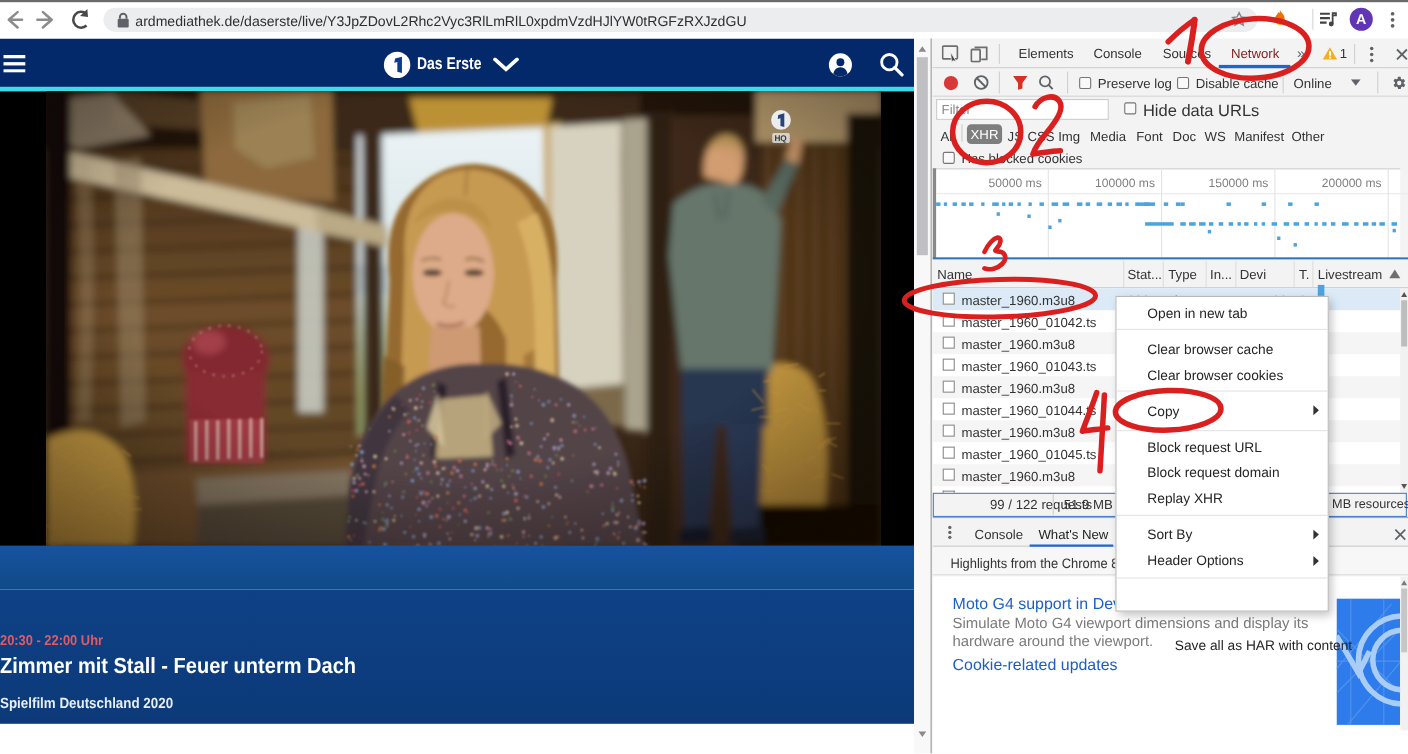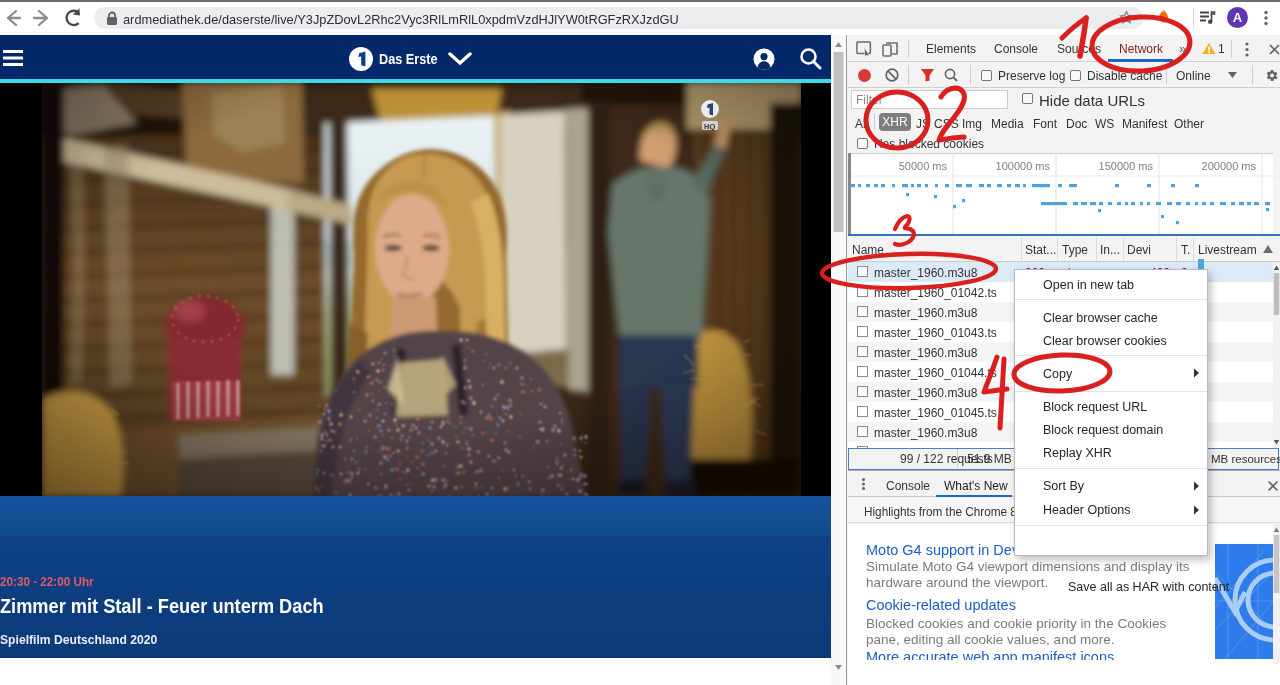--- a/index.html
+++ b/index.html
@@ -952,22 +952,20 @@
   <svg class="abs" style="left:1267px;top:480px" width="12" height="12">
     <path d="M1.5 1.5 L10.5 10.5 M10.5 1.5 L1.5 10.5" stroke="#5f6368" stroke-width="1.6"></path>
   </svg>
   <div class="abs" style="left:848px;top:498px;width:432px;height:25px;background:#f7f7f7;border-bottom:1px solid #ddd;"></div>
   <div class="abs" style="left:864px;top:505px;font-size:12.5px;color:#333;transform:scaleX(0.94);transform-origin:0 0;white-space:nowrap;">Highlights from the Chrome 89 update</div>
   <div class="abs" style="left:848px;top:524px;width:432px;height:161px;background:#fff;"></div>
 
   <div class="abs" style="left:866px;top:542px;font-size:14.5px;color:#1b5fc1;">Moto G4 support in Devi</div>
   <div class="abs" style="left:866px;top:559px;font-size:13.5px;color:#7a7a7a;line-height:15.5px;">Simulate Moto G4 viewport dimensions and display its<br>hardware around the viewport.</div>
   <div class="abs" style="left:866px;top:597px;font-size:14.5px;color:#1b5fc1;">Cookie-related updates</div>
-  <div class="abs" style="left:866px;top:616px;font-size:13.5px;color:#7a7a7a;line-height:15.5px;">Blocked cookies and cookie priority in the Cookies<br>pane, editing all cookie values, and more.</div>
-  <div class="abs" style="left:866px;top:649px;font-size:14.5px;color:#1b5fc1;">More accurate web app manifest icons</div>
   <div class="abs" style="left:848px;top:660px;width:432px;height:25px;background:#fff;"></div>
 
   <svg class="abs" style="left:1215px;top:544px" width="58" height="115" viewBox="0 0 58 115">
     <rect width="58" height="115" fill="#2e7ceb"></rect>
     <g stroke="#5b96ee" stroke-width="1" opacity="0.85">
       <line x1="0" y1="28" x2="58" y2="86"></line>
         <line x1="0" y1="86" x2="58" y2="28"></line>
       <line x1="0" y1="64" x2="50" y2="5"></line>
         <line x1="10" y1="115" x2="58" y2="58"></line>
       <line x1="13" y1="0" x2="13" y2="115"></line>

